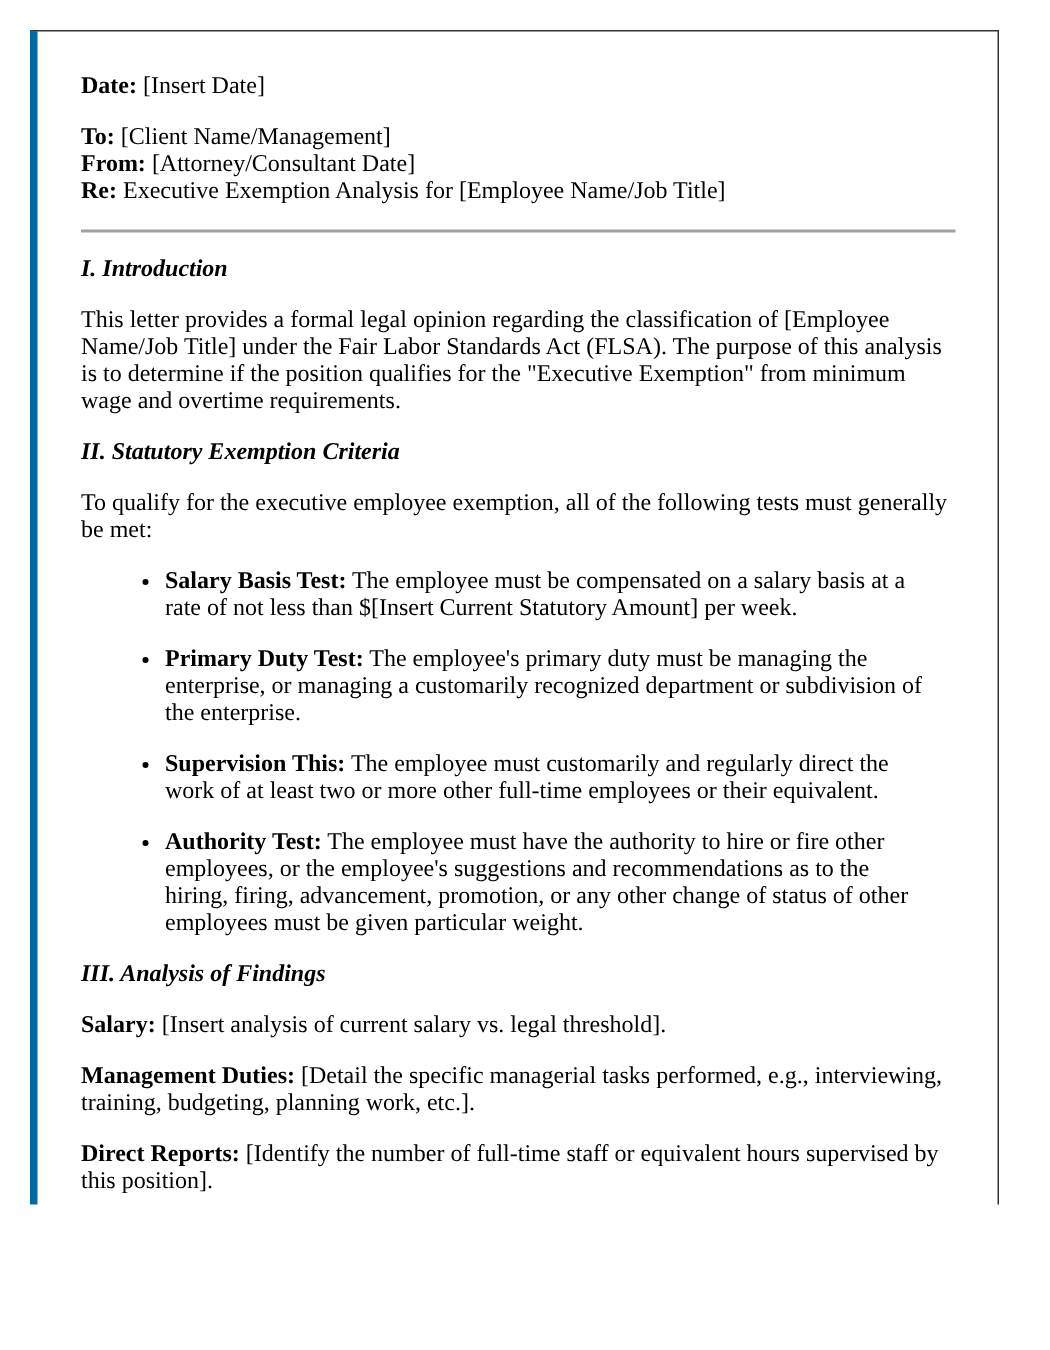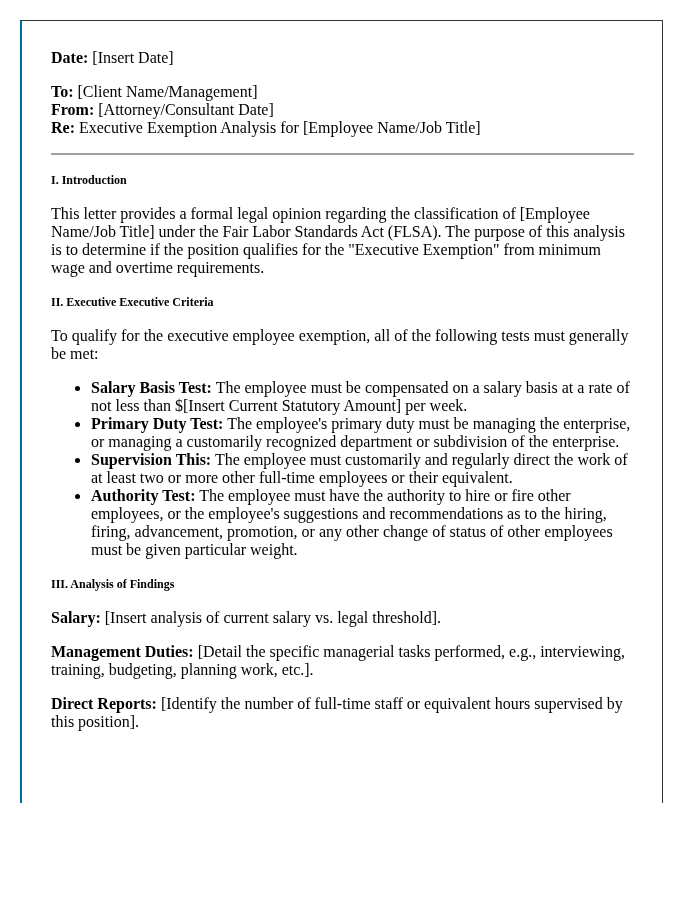--- a/index.html
+++ b/index.html
@@ -14,21 +14,21 @@
     overflow: hidden;
     font-family: "Liberation Serif", "DejaVu Serif", serif;
     color: #000000;
   }
   .page {
     position: absolute;
     left: 20px;
     top: 20px;
     width: 640px;
     height: 782px;
-    border-left: 2px solid #0369a1;
+    border-left: 5px solid #0369a1;
     border-right: 1px solid #333333;
     border-top: 1px solid #333333;
     box-sizing: content-box;
     overflow: hidden;
   }
   .content {
     position: absolute;
     left: 29px;
     top: 28px;
     width: 583px;
@@ -47,32 +47,33 @@
   b, .label {
     font-weight: bold;
   }
   hr.sep {
     border: none;
     border-top: 2px solid #a0a0a0;
     height: 0;
     margin: 0 0 16px 0;
   }
   h3.section {
-    font-size: 12px;
+    font-size: 16px;
     line-height: 18px;
     font-weight: bold;
     margin: 0 0 16px 0;
+    font-style: italic;
   }
   ul.criteria {
     margin: 0 0 16px 0;
     padding-left: 40px;
     list-style: disc;
   }
   ul.criteria li {
-    margin: 0;
+    margin: 16px;
   }
 </style>
 </head>
 <body>
 
 <div class="page">
   <div class="content">
 
     <p><b>Date:</b> <span>[Insert Date]</span></p>
 
@@ -80,21 +81,21 @@
       <span class="line"><b>To:</b> <span>[Client Name/Management]</span></span>
       <span class="line"><b>From:</b> <span>[Attorney/Consultant Date]</span></span>
       <span class="line"><b>Re:</b> <span>Executive Exemption Analysis for [Employee Name/Job Title]</span></span>
     </div>
 
     <hr class="sep">
 
     <h3 class="section">I. Introduction</h3>
     <p>This letter provides a formal legal opinion regarding the classification of [Employee Name/Job Title] under the Fair Labor Standards Act (FLSA). The purpose of this analysis is to determine if the position qualifies for the "Executive Exemption" from minimum wage and overtime requirements.</p>
 
-    <h3 class="section">II. Executive Executive Criteria</h3>
+    <h3 class="section">II. Statutory Exemption Criteria</h3>
     <p>To qualify for the executive employee exemption, all of the following tests must generally be met:</p>
 
     <ul class="criteria">
       <li><b>Salary Basis Test:</b> <span>The employee must be compensated on a salary basis at a rate of not less than $[Insert Current Statutory Amount] per week.</span></li>
       <li><b>Primary Duty Test:</b> <span>The employee's primary duty must be managing the enterprise, or managing a customarily recognized department or subdivision of the enterprise.</span></li>
       <li><b>Supervision This:</b> <span>The employee must customarily and regularly direct the work of at least two or more other full-time employees or their equivalent.</span></li>
       <li><b>Authority Test:</b> <span>The employee must have the authority to hire or fire other employees, or the employee's suggestions and recommendations as to the hiring, firing, advancement, promotion, or any other change of status of other employees must be given particular weight.</span></li>
     </ul>
 
     <h3 class="section">III. Analysis of Findings</h3>

